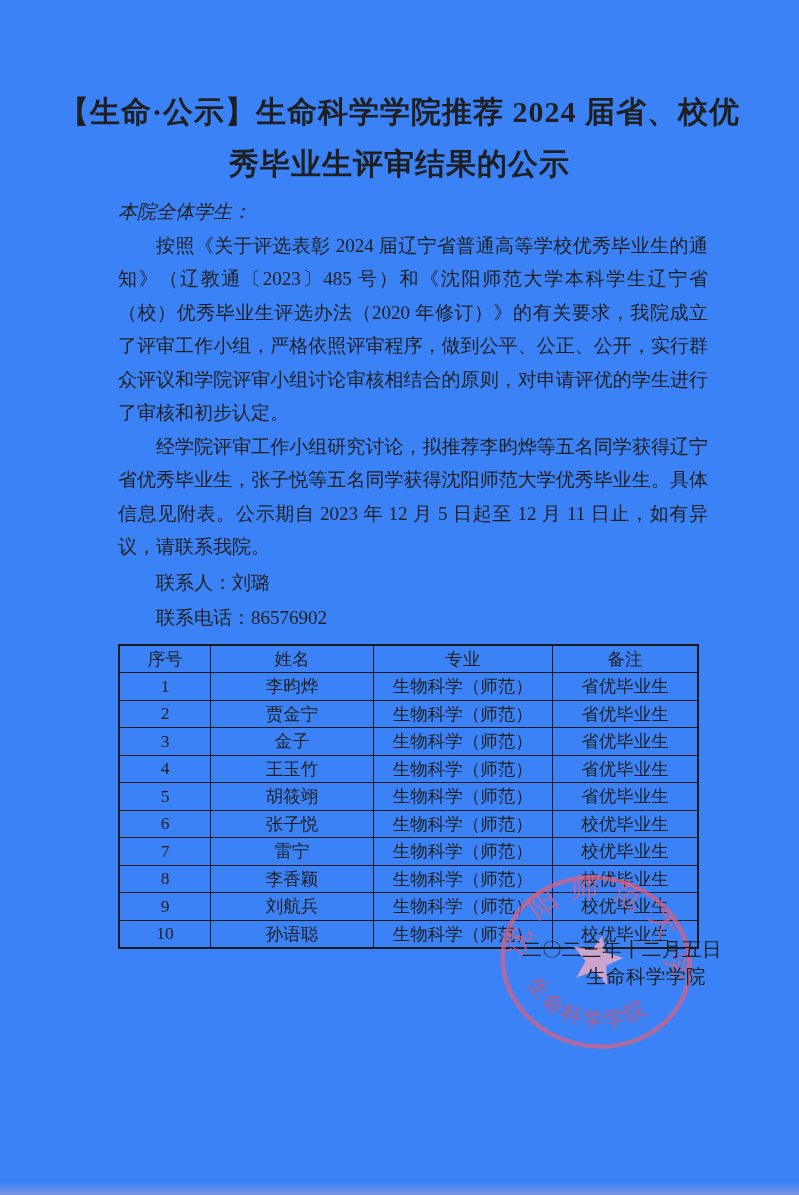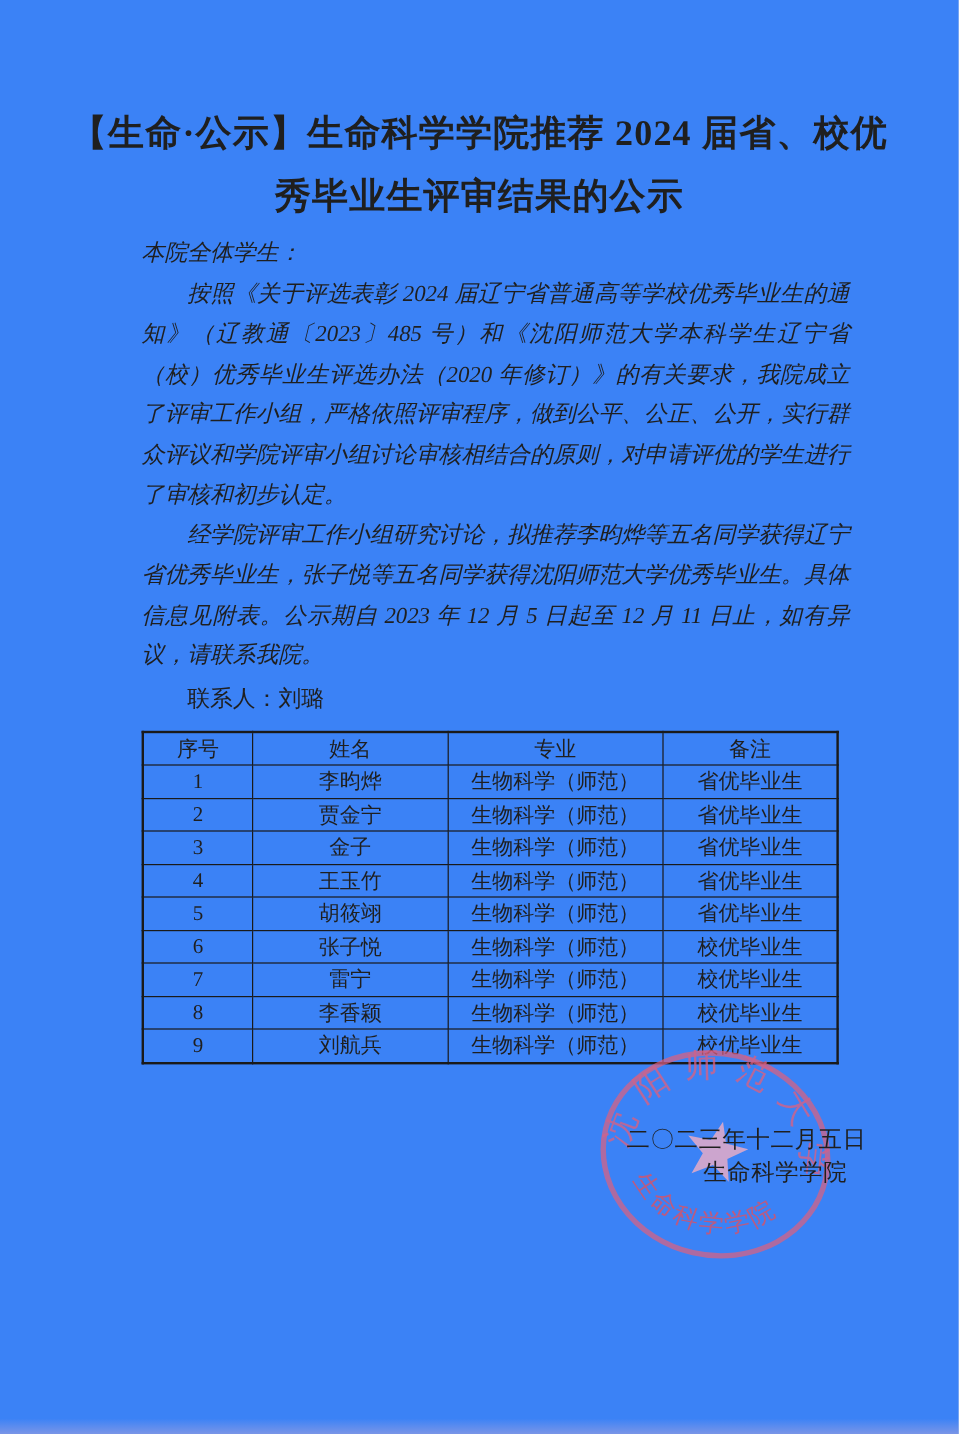--- a/index.html
+++ b/index.html
@@ -9,21 +9,21 @@
     margin:0 auto;
     background:#3b82f6;
     overflow:hidden;
     font-family:"Liberation Serif","DejaVu Serif",serif;
     color:#1f1f1f;
   }
   .title-block { padding-top:86px; text-align:center; }
   .title-line { font-size:30px; font-weight:bold; line-height:52px; letter-spacing:1px; }
   .content { width:590px; margin-left:118px; }
   .salutation { font-size:19px; line-height:33.5px; margin-top:5px;font-style:italic; }
-  .para { font-size:19px; line-height:33.5px; text-align:justify; text-indent:2em; margin:0;font-style:italic; }
+  .para { font-size:19px; line-height:33.5px; text-align:justify; text-indent:2em; margin:0; }
   .contact-line { font-size:19px; line-height:35px; text-indent:2em; }
   .contact-block { margin-top:1px;font-family:Liberation Serif, serif; }
   table.results {
     border-collapse:collapse;
     margin-top:9px;
     width:581px;
     border:2.5px solid #1a1a1a;
   }
   table.results th, table.results td {
     border:1.6px solid #1a1a1a;
@@ -64,20 +64,21 @@
     <div class="title-line">秀毕业生评审结果的公示</div>
   </div>
 
   <div class="content">
     <div class="salutation">本院全体学生：</div>
     <p class="para">按照《关于评选表彰 2024 届辽宁省普通高等学校优秀毕业生的通知》（辽教通〔2023〕485 号）和《沈阳师范大学本科学生辽宁省（校）优秀毕业生评选办法（2020 年修订）》的有关要求，我院成立了评审工作小组，严格依照评审程序，做到公平、公正、公开，实行群众评议和学院评审小组讨论审核相结合的原则，对申请评优的学生进行了审核和初步认定。</p>
     <p class="para">经学院评审工作小组研究讨论，拟推荐李昀烨等五名同学获得辽宁省优秀毕业生，张子悦等五名同学获得沈阳师范大学优秀毕业生。具体信息见附表。公示期自 2023 年 12 月 5 日起至 12 月 11 日止，如有异议，请联系我院。</p>
 
     <div class="contact-block">
       <div class="contact-line">联系人：刘璐</div>
+      <div class="contact-line">联系电话：86576902</div>
     </div>
 
     <table class="results">
       <colgroup>
         <col style="width:92px">
           <col style="width:163px">
           <col style="width:180px">
           <col style="width:146px">
       </colgroup>
       <thead>
@@ -136,20 +137,26 @@
             <td>李香颖</td>
             <td>生物科学（师范）</td>
             <td>校优毕业生</td>
           </tr>
           <tr>
             <td>9</td>
             <td>刘航兵</td>
             <td>生物科学（师范）</td>
             <td>校优毕业生</td>
           </tr>
+          <tr>
+            <td>10</td>
+            <td>孙语聪</td>
+            <td>生物科学（师范）</td>
+            <td>校优毕业生</td>
+          </tr>
         </tbody>
     </table>
   </div>
 
   <svg class="stamp" viewBox="0 0 200 178" preserveAspectRatio="none">
     <ellipse cx="100" cy="88" rx="94" ry="84" fill="none" stroke="#e0607e" stroke-width="4.5" opacity="0.8"></ellipse>
     <defs>
       <path id="arcTop" d="M 32.3 110.2 A 72 65 0 1 1 167.7 110.2" fill="none"></path>
       <path id="arcBottom" d="M 42 128 A 74 64 0 0 0 158 128" fill="none"></path>
     </defs>

